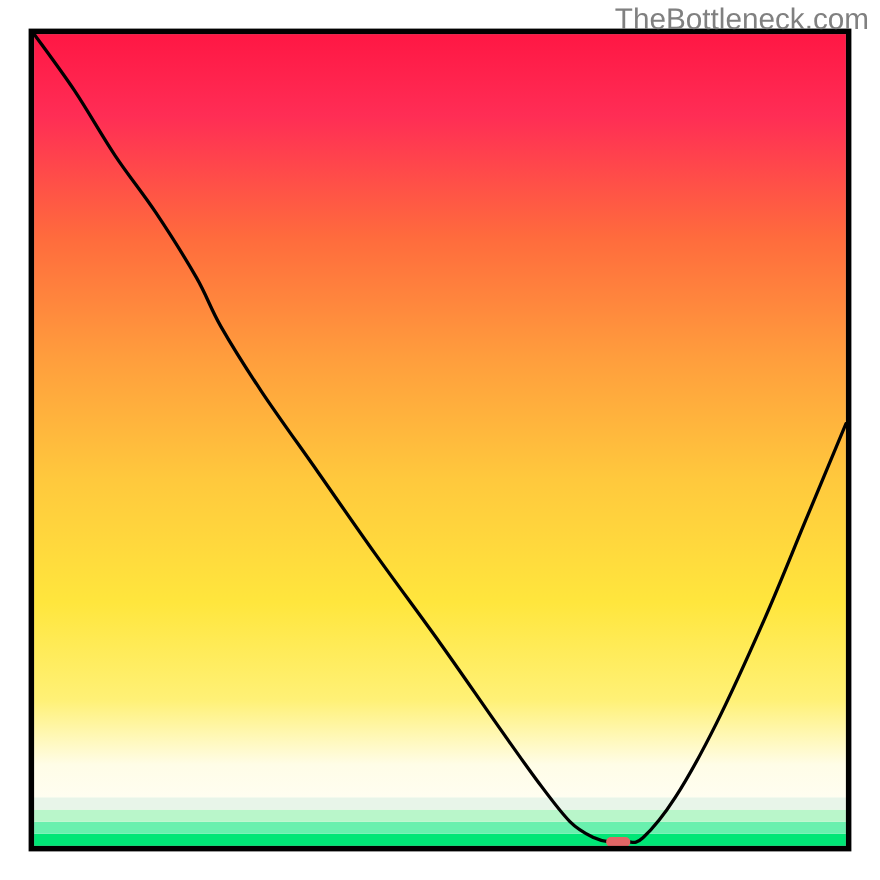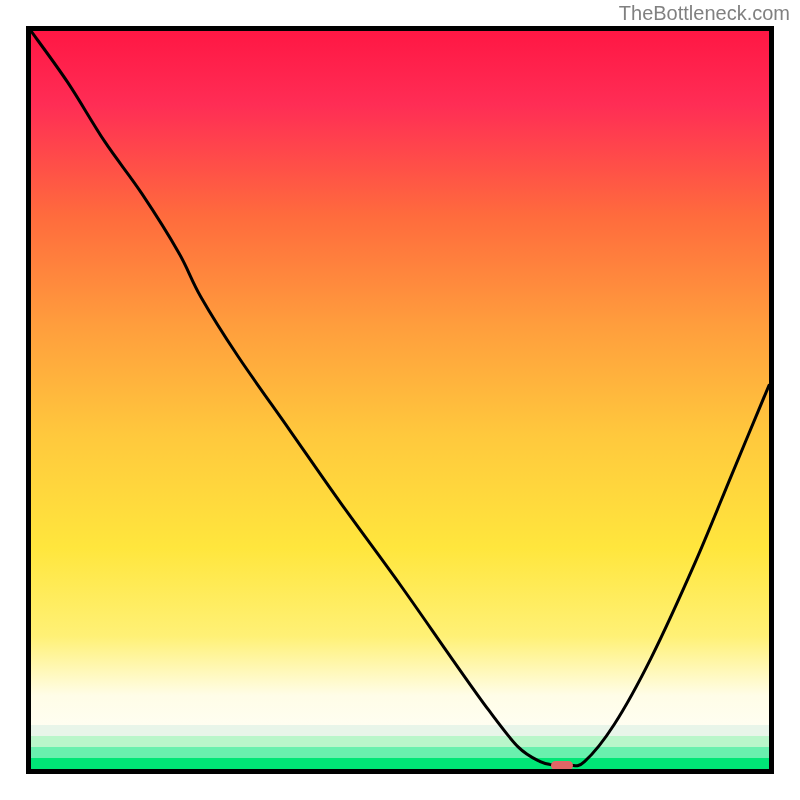--- a/index.html
+++ b/index.html
@@ -2,21 +2,21 @@
 <html><head>
 <meta charset="utf-8">
 <style>
   body { margin: 0; padding: 0; background: #fff; }
   .container { width: 800px; height: 800px; position: relative; background: #fff; }
   .watermark {
     position: absolute;
     top: 2px;
     right: 10px;
     font-family: Arial, Helvetica, sans-serif;
-    font-size: 20px;
+    font-size: 27px;
     color: #808080;
     z-index: 10;
   }
   .frame {
     position: absolute;
     top: 26px;
     left: 26px;
     width: 748px;
     height: 748px;
     box-sizing: border-box;

